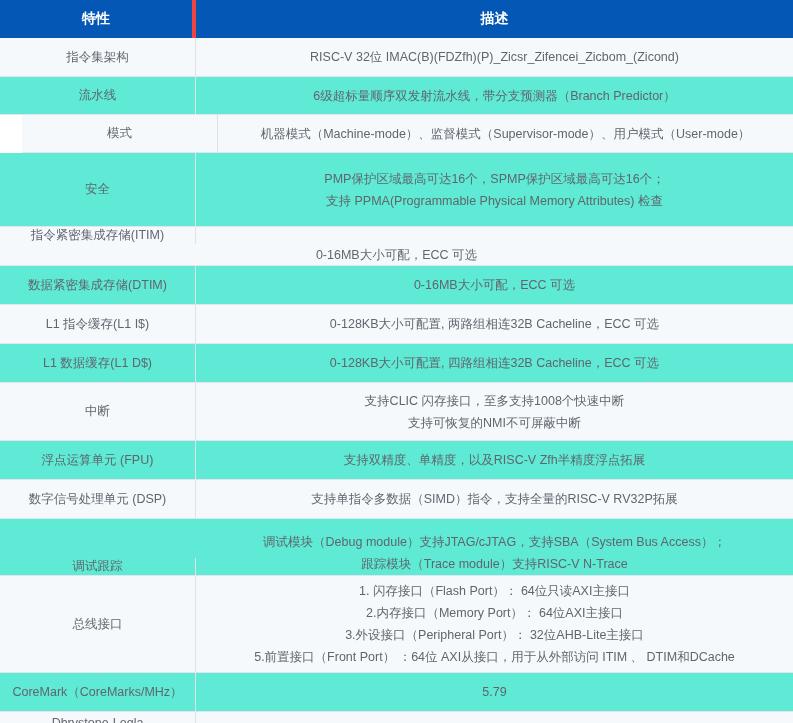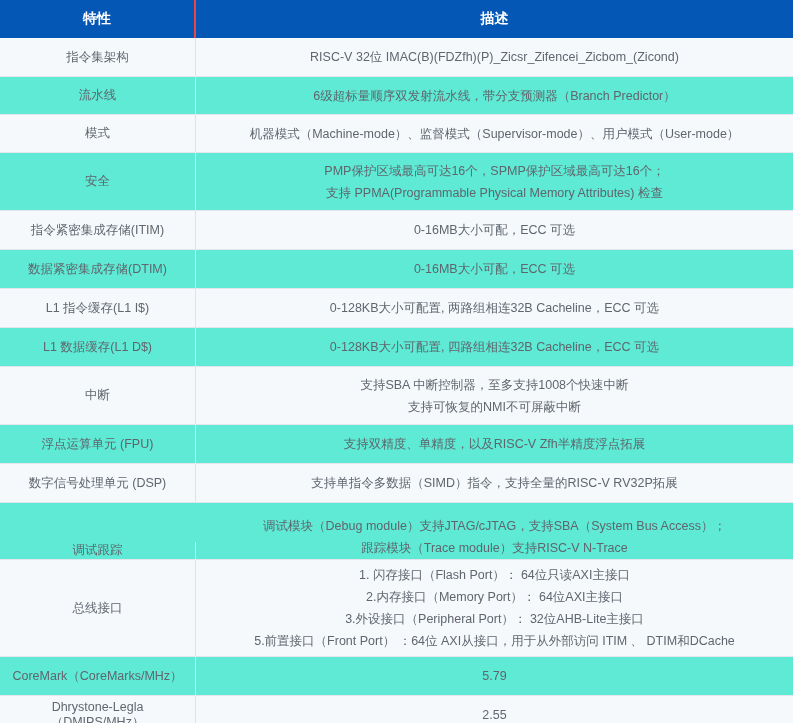--- a/index.html
+++ b/index.html
@@ -22,21 +22,21 @@
     font-size: 14px;
     font-weight: bold;
   }
   .header .h-cell {
     display: flex;
     align-items: center;
     justify-content: center;
   }
   .header .h-feature {
     width: 196px;
-    border-right: 2px solid #ef4444;
+    border-right: 4px solid #ef4444;
     box-sizing: border-box;
   }
   .header .h-desc {
     flex: 1;
   }
   .row {
     display: flex;
     background: #f6f9fc;
     border-bottom: 1px solid #e2e6ec;
     box-sizing: border-box;
@@ -86,36 +86,36 @@
         </div>
   </div>
 
   <div class="row alt" style="height: 38px;">
     <div class="feature">流水线</div>
     <div class="desc">
           <div class="line">6级超标量顺序双发射流水线，带分支预测器（Branch Predictor）</div>
         </div>
   </div>
 
-  <div class="row" style="height: 38px;">
+  <div class="row" style="height: 38px; margin-left: 22px;">
     <div class="feature">模式</div>
     <div class="desc">
           <div class="line">机器模式（Machine-mode）、监督模式（Supervisor-mode）、用户模式（User-mode）</div>
         </div>
   </div>
 
-  <div class="row alt" style="height: 58px;">
+  <div class="row alt" style="height: 74px;">
     <div class="feature">安全</div>
     <div class="desc">
           <div class="line">PMP保护区域最高可达16个，SPMP保护区域最高可达16个；</div>
           <div class="line">支持 PPMA(Programmable Physical Memory Attributes) 检查</div>
         </div>
   </div>
 
-  <div class="row" style="height: 39px;">
+  <div class="row" style="height: 39px; flex-direction: column;">
     <div class="feature">指令紧密集成存储(ITIM)</div>
     <div class="desc">
           <div class="line">0-16MB大小可配，ECC 可选</div>
         </div>
   </div>
 
   <div class="row alt" style="height: 39px;">
     <div class="feature">数据紧密集成存储(DTIM)</div>
     <div class="desc">
           <div class="line">0-16MB大小可配，ECC 可选</div>
@@ -132,21 +132,21 @@
   <div class="row alt" style="height: 39px;">
     <div class="feature">L1 数据缓存(L1 D$)</div>
     <div class="desc">
           <div class="line">0-128KB大小可配置, 四路组相连32B Cacheline，ECC 可选</div>
         </div>
   </div>
 
   <div class="row" style="height: 58px;">
     <div class="feature">中断</div>
     <div class="desc">
-          <div class="line">支持SBA 中断控制器，至多支持1008个快速中断</div>
+          <div class="line">支持CLIC 闪存接口，至多支持1008个快速中断</div>
           <div class="line">支持可恢复的NMI不可屏蔽中断</div>
         </div>
   </div>
 
   <div class="row alt" style="height: 39px;">
     <div class="feature">浮点运算单元 (FPU)</div>
     <div class="desc">
           <div class="line">支持双精度、单精度，以及RISC-V Zfh半精度浮点拓展</div>
         </div>
   </div>

